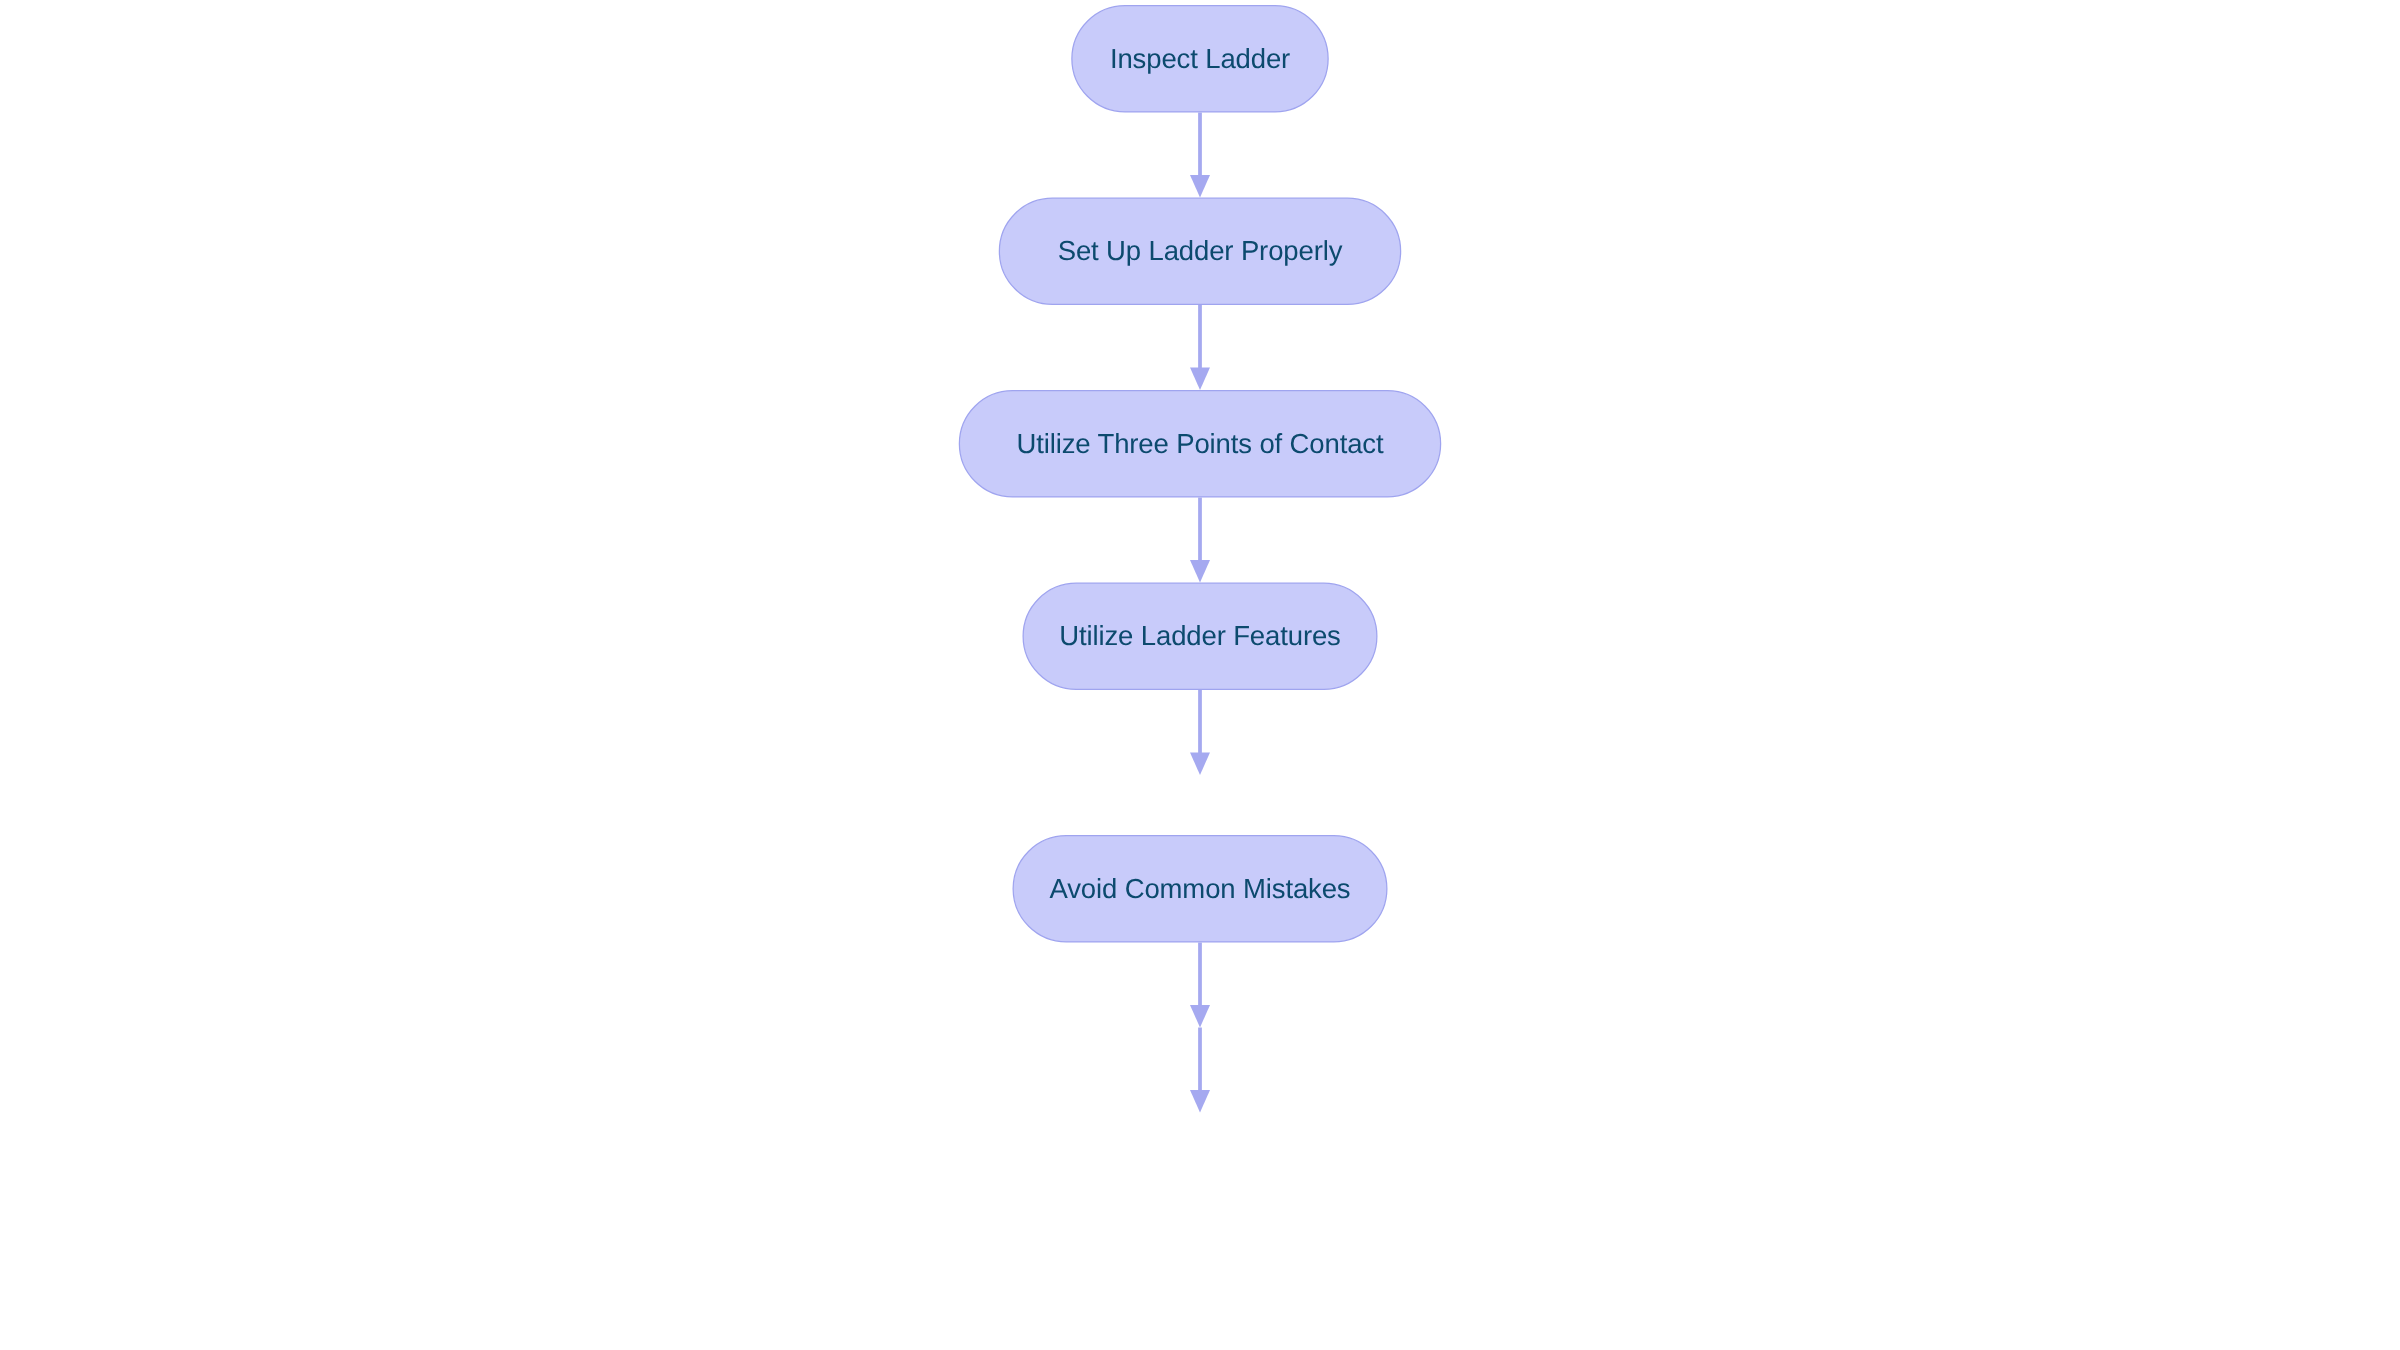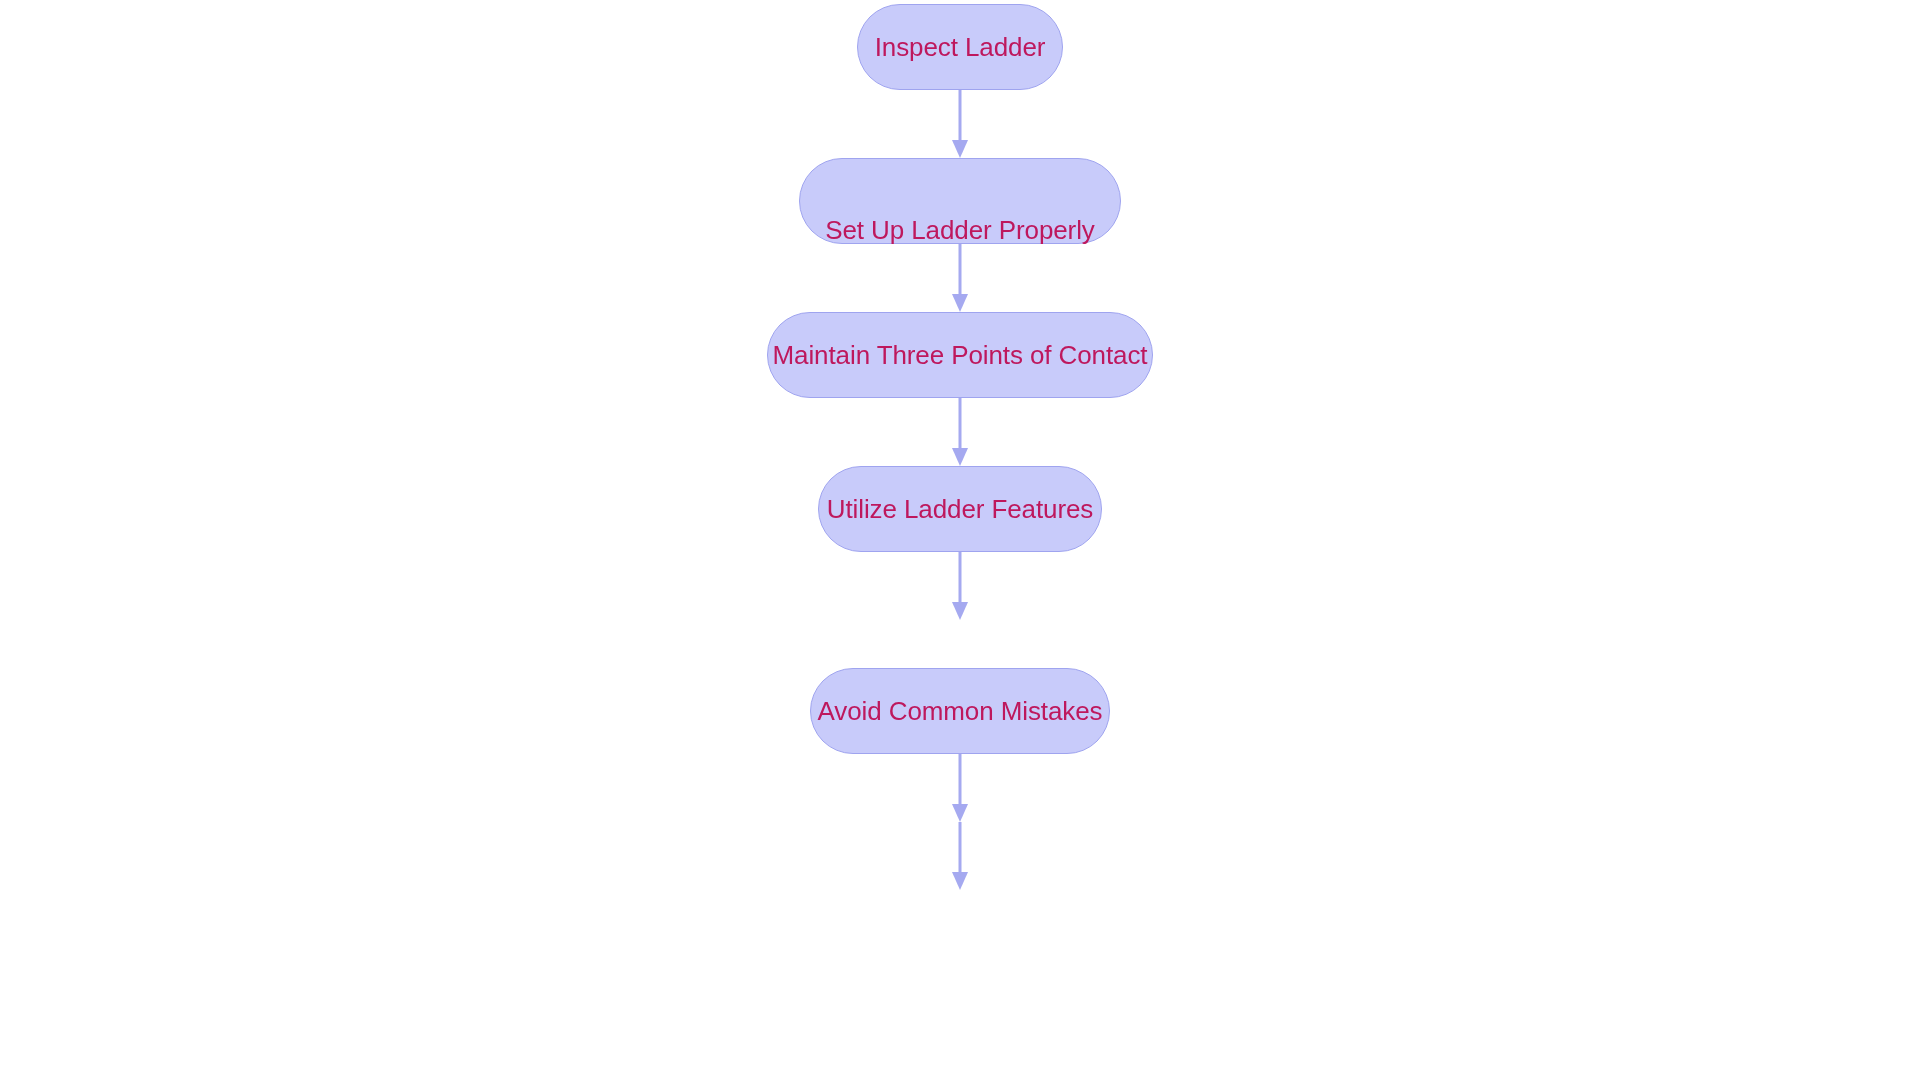--- a/index.html
+++ b/index.html
@@ -30,22 +30,22 @@
     justify-content: center;
     background: #c8cbfa;
     border: 1px solid #9fa4ef;
     border-radius: 999px;
     height: 86px;
     padding: 0 38px;
     white-space: nowrap;
   }
 
   .node-label {
-    color: #be185d;
-    font-size: 26px;
+    color: #0c4a6e;
+    font-size: 22px;
     font-weight: 400;
     letter-spacing: -0.1px;
     line-height: 1;
   }
 
   
   .connector {
     position: relative;
     width: 14px;
     height: 68px;
@@ -67,21 +67,21 @@
     transform: translateX(-50%);
     width: 0;
     height: 0;
     border-left: 8px solid transparent;
     border-right: 8px solid transparent;
     border-top: 18px solid #a5a9f0;
   }
 
   
   .w-n0 { width: 206px; }
-  .w-n1 { width: 322px; align-items: flex-end; }
+  .w-n1 { width: 322px; }
   .w-n2 { width: 386px; }
   .w-n3 { width: 284px; }
   .w-n4 { width: 300px; margin-top: 48px; }
   .w-n5 { width: 262px; }
   .w-n6 { width: 272px; }
 
   .spacer-top { height: 4px; flex: none; }
 </style>
 </head>
 <body>
@@ -102,21 +102,21 @@
   <div class="node w-n1">
     <span class="node-label">Set Up Ladder Properly</span>
   </div>
 
   <div class="connector">
     <div class="line"></div>
     <div class="head"></div>
   </div>
 
   <div class="node w-n2">
-    <span class="node-label">Maintain Three Points of Contact</span>
+    <span class="node-label">Utilize Three Points of Contact</span>
   </div>
 
   <div class="connector">
     <div class="line"></div>
     <div class="head"></div>
   </div>
 
   <div class="node w-n3">
     <span class="node-label">Utilize Ladder Features</span>
   </div>

